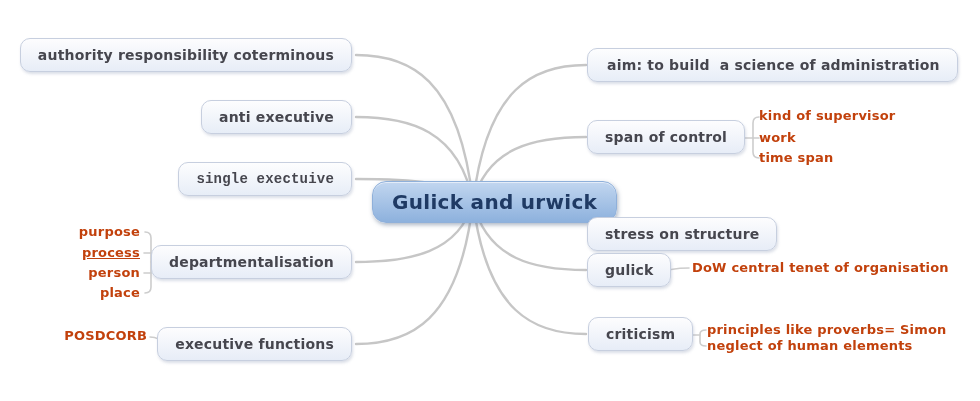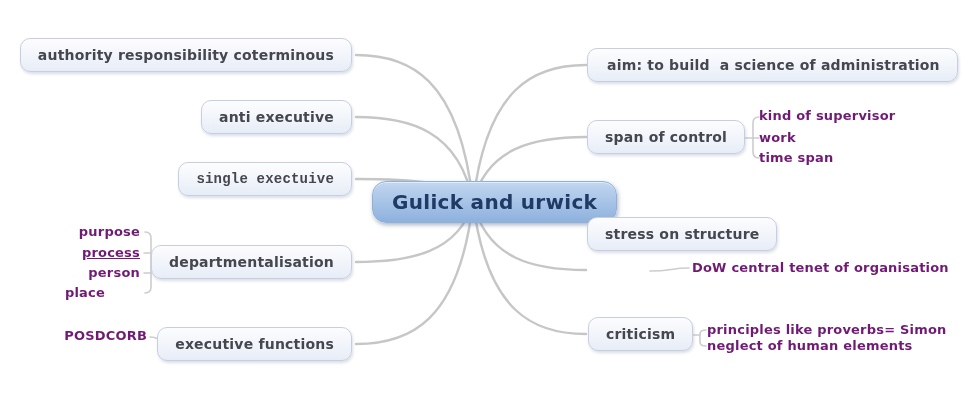--- a/index.html
+++ b/index.html
@@ -33,42 +33,42 @@
     color:#1f3a64;
     font-size:20px;
     line-height:26px;
     padding:7px 19px;
     letter-spacing:0.3px;
   }
   .leaf{
     position:absolute;z-index:2;
     transform:translateY(-50%);
     white-space:pre;
-    color:#701a75;
+    color:#c2410c;
     font-size:13px;font-weight:bold;
     line-height:16px;
     letter-spacing:0.2px;
   }
   
   .central   {left:372px; top:202px;}
   .n-auth    {right:628px; top:55px;}
   .n-anti    {right:628px; top:117px;}
   .n-single  {right:628px; top:179px;font-family:Liberation Mono, monospace;}
   .n-dept    {right:628px; top:262px;}
   .n-exec    {right:628px; top:344px;}
   .n-aim     {left:587px;  top:65px;padding-left:19px;}
   .n-span    {left:587px;  top:137px;}
   .n-stress  {left:587px;  top:210px;margin-top:24px;}
   .n-gulick  {left:587px;  top:270px;}
   .n-crit    {left:588px;  top:334px;}
   
   .c-purpose {right:840px; top:232px;}
   .c-process {right:840px; top:253px;text-decoration:underline;}
   .c-person  {right:840px; top:273px;}
-  .c-place   {right:875px; top:293px;}
+  .c-place   {right:840px; top:293px;}
   .c-posd    {right:833px; top:336px;}
   .c-kind    {left:759px;  top:116px;}
   .c-work    {left:759px;  top:138px;}
   .c-time    {left:759px;  top:158px;}
   .c-dow     {left:692px;  top:268px;}
   .c-prov    {left:707px;  top:330px;}
   .c-negl    {left:707px;  top:346px;text-align:center;}
 </style>
 </head>
 <body>
@@ -114,20 +114,21 @@
 
   <div class="node n-auth">authority responsibility coterminous</div>
   <div class="node n-anti">anti executive</div>
   <div class="node n-single">single exectuive</div>
   <div class="node n-exec">executive functions</div>
   <div class="node n-dept">departmentalisation</div>
 
   <div class="node n-aim">aim: to build  a science of administration</div>
   <div class="node n-span">span of control</div>
   <div class="node n-stress">stress on structure</div>
+  <div class="node n-gulick">gulick</div>
   <div class="node n-crit">criticism</div>
 
   <div class="leaf c-purpose">purpose</div>
   <div class="leaf c-process">process</div>
   <div class="leaf c-person">person</div>
   <div class="leaf c-place">place</div>
 
   <div class="leaf c-posd">POSDCORB</div>
 
   <div class="leaf c-kind">kind of supervisor</div>

